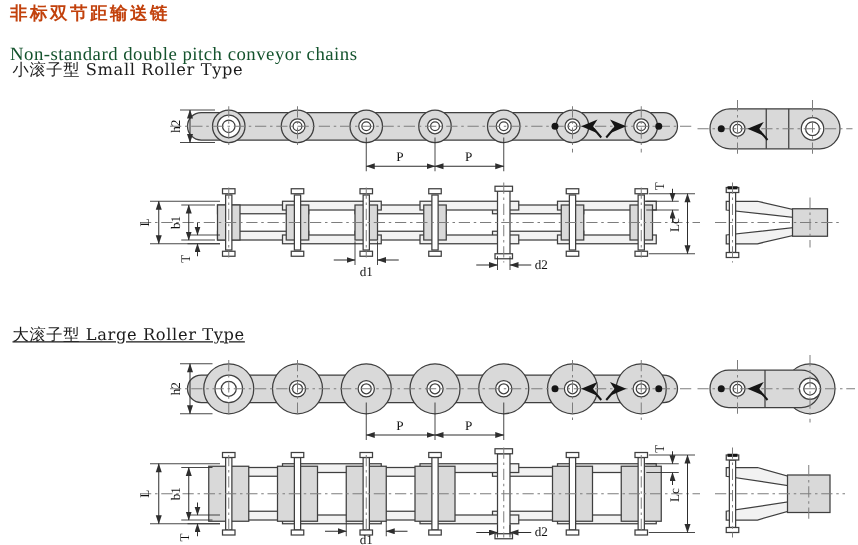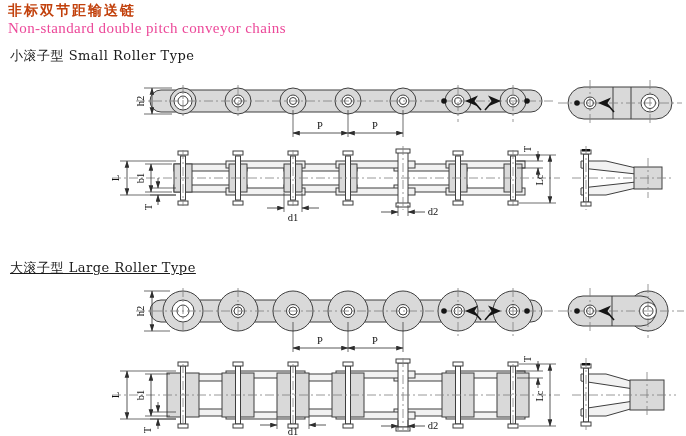--- a/index.html
+++ b/index.html
@@ -1,21 +1,21 @@
 <!DOCTYPE html>
 <html><head>
 <meta charset="utf-8">
 <style>
   html,body{margin:0;padding:0;background:#fff;}
   body{width:686px;height:436px;position:relative;overflow:hidden;
        font-family:"Liberation Serif", serif;}
   .abs{position:absolute;}
   .title-zh{left:8px;top:2px;font-size:14px;font-weight:bold;letter-spacing:2px;color:#c2410c;
             font-family:"DejaVu Serif","Liberation Serif",serif;}
-  .title-en{left:8px;top:20px;font-size:15px;color:#ec4899;letter-spacing:.4px;}
+  .title-en{left:8px;top:36px;font-size:15px;color:#14532d;letter-spacing:.4px;}
   .sec-label{font-size:13px;color:#1a1a1a;letter-spacing:.5px;
              font-family:"DejaVu Serif","Liberation Serif",serif;}
   .sec1{left:10px;top:47px;text-align:center;}
   .sec2{left:10px;top:259px;text-decoration:underline;}
   svg{position:absolute;left:0;top:0;}
   .part{fill:#d9d9d9;stroke:#3f3f3f;stroke-width:1;}
   .wpart{fill:#ffffff;stroke:#3f3f3f;stroke-width:1;}
   .plate{fill:#f2f2f2;stroke:#3f3f3f;stroke-width:1;}
   .ln{stroke:#3f3f3f;fill:none;stroke-width:1;}
   .cl{stroke:#7d7d7d;stroke-width:.8;fill:none;stroke-dasharray:9 3 2 3;}

